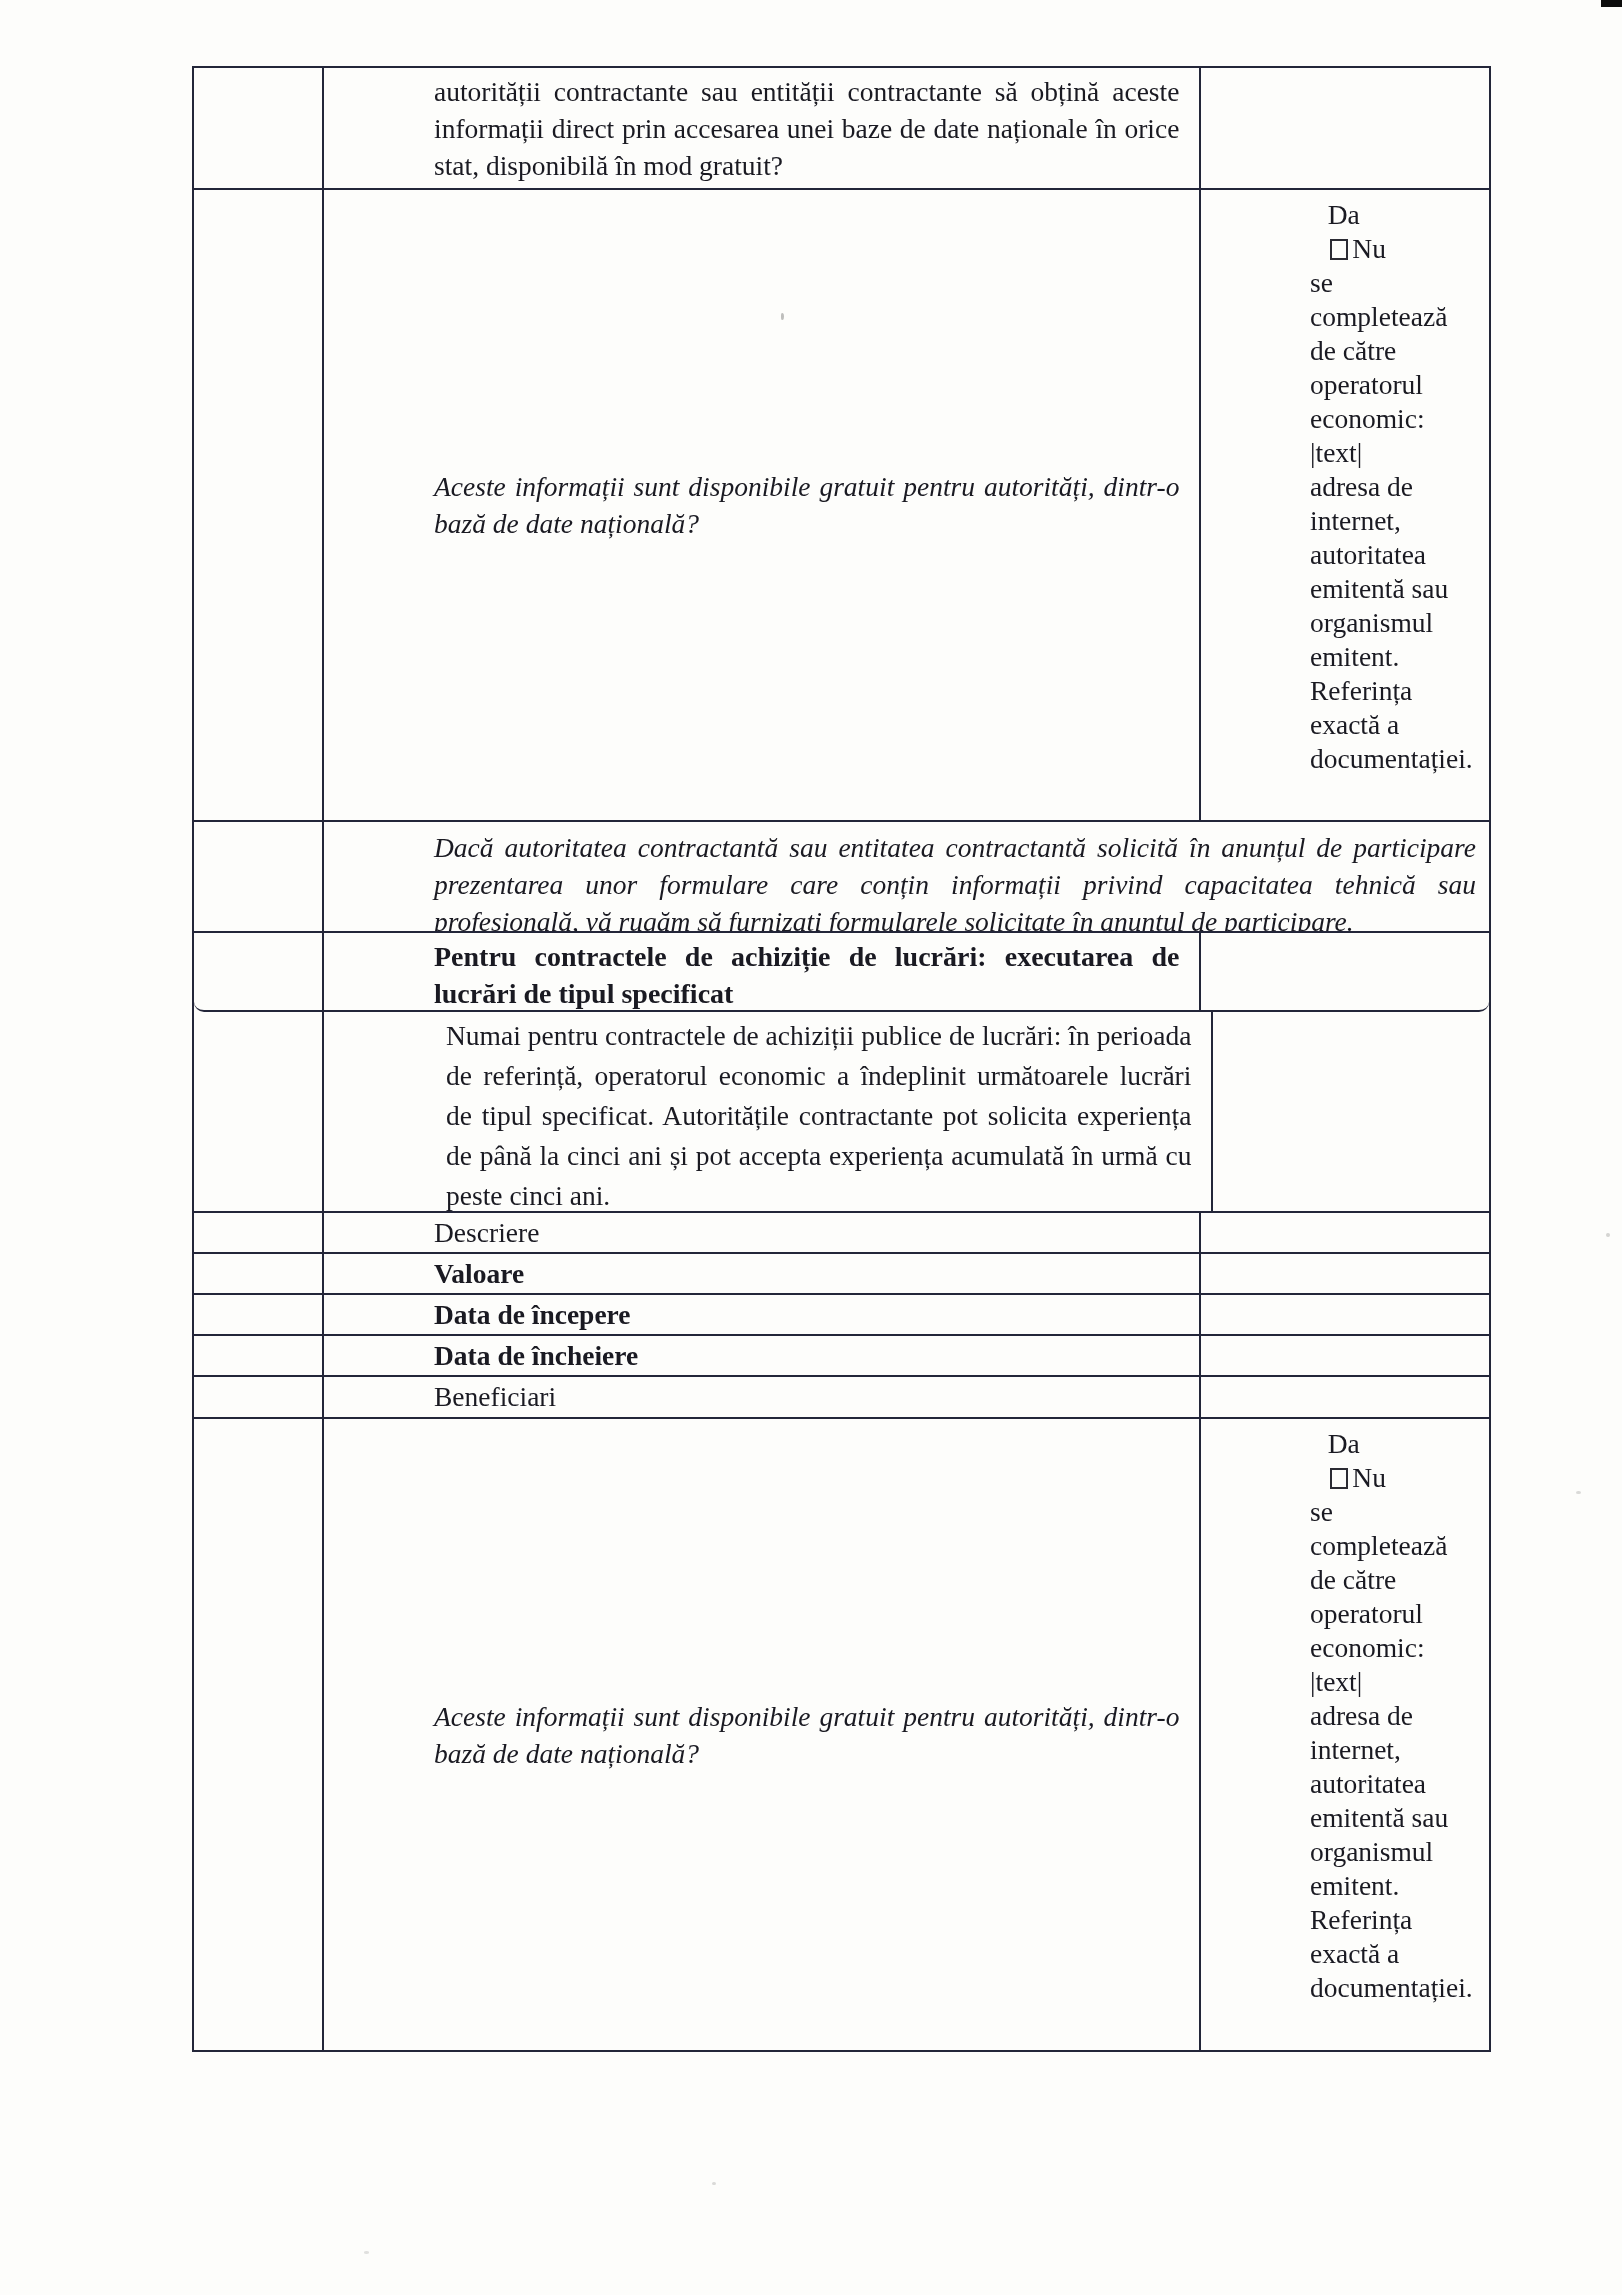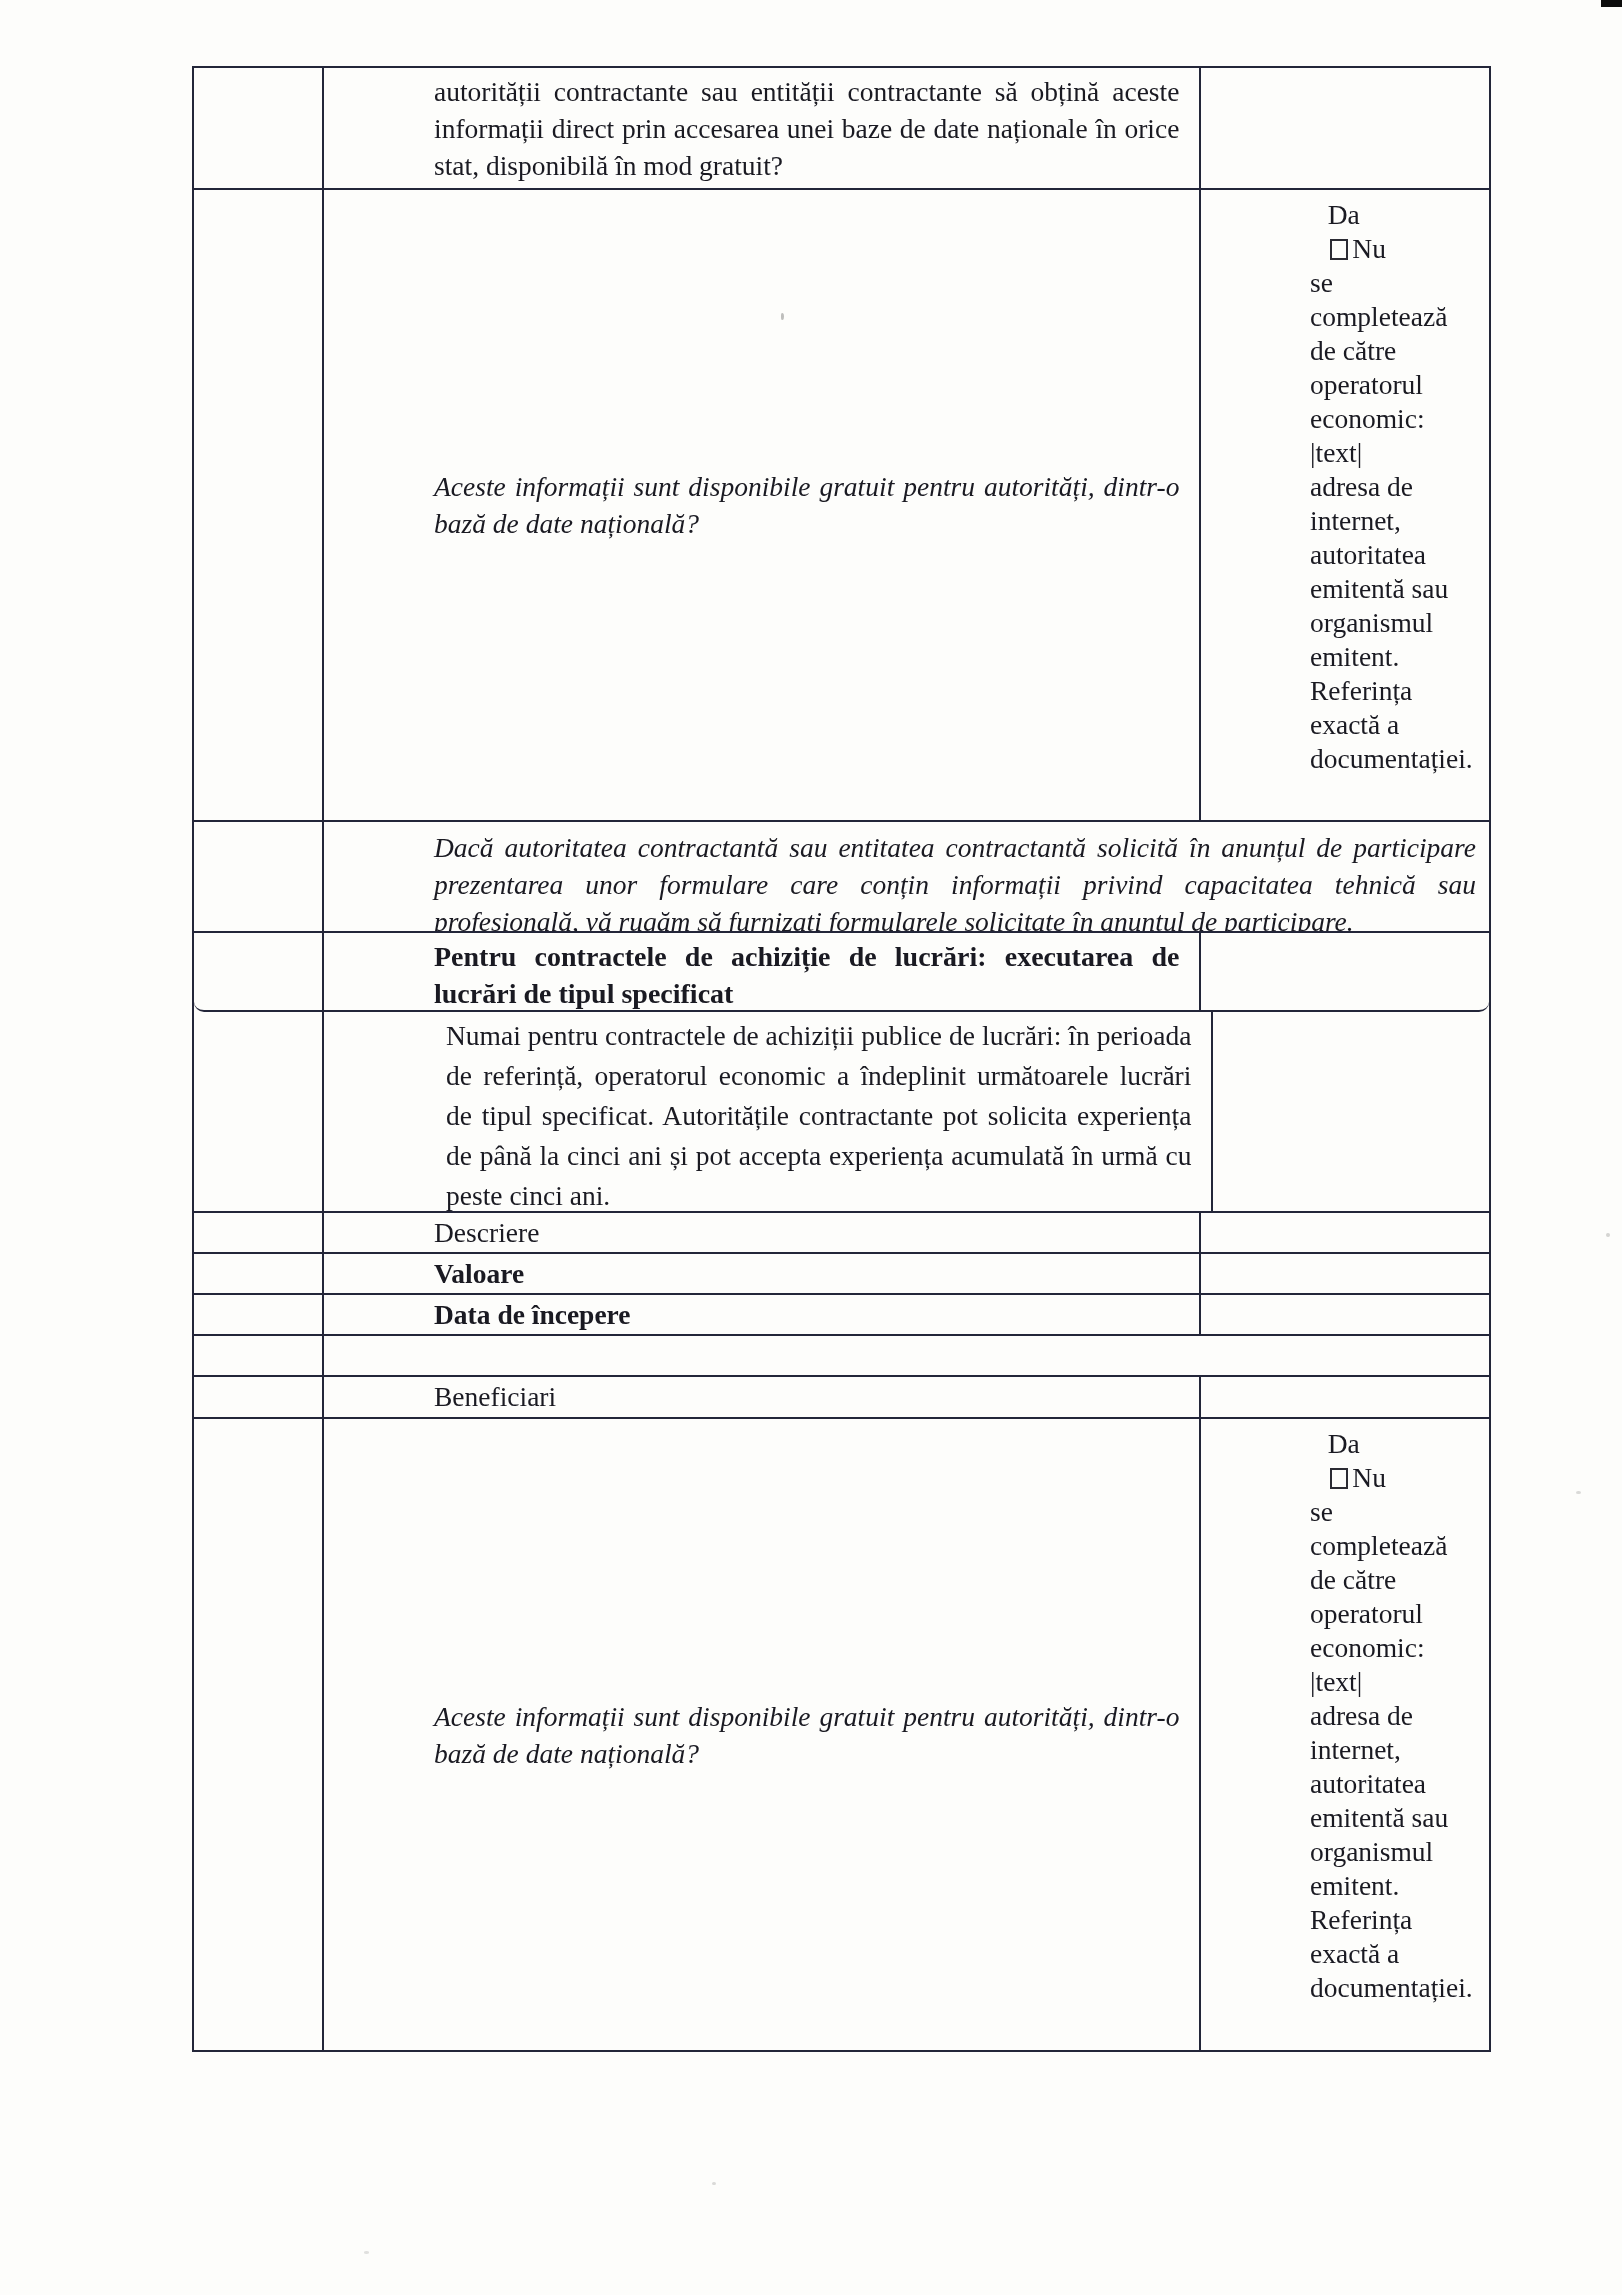--- a/index.html
+++ b/index.html
@@ -167,20 +167,21 @@
       <div class="cell divider labeltext">Valoare</div>
       <div class="cell"></div>
     </div>
     <div class="row rlab2">
       <div class="cell divider"></div>
       <div class="cell divider labeltext">Data de începere</div>
       <div class="cell"></div>
     </div>
     <div class="row rlab2">
       <div class="cell divider"></div>
+      <div class="cell divider labeltext">Data de încheiere</div>
       <div class="cell"></div>
     </div>
     <div class="row rlab3">
       <div class="cell divider"></div>
       <div class="cell divider labeltext">Beneficiari</div>
       <div class="cell"></div>
     </div>
 
     <div class="row r11 last">
       <div class="cell divider"></div>

